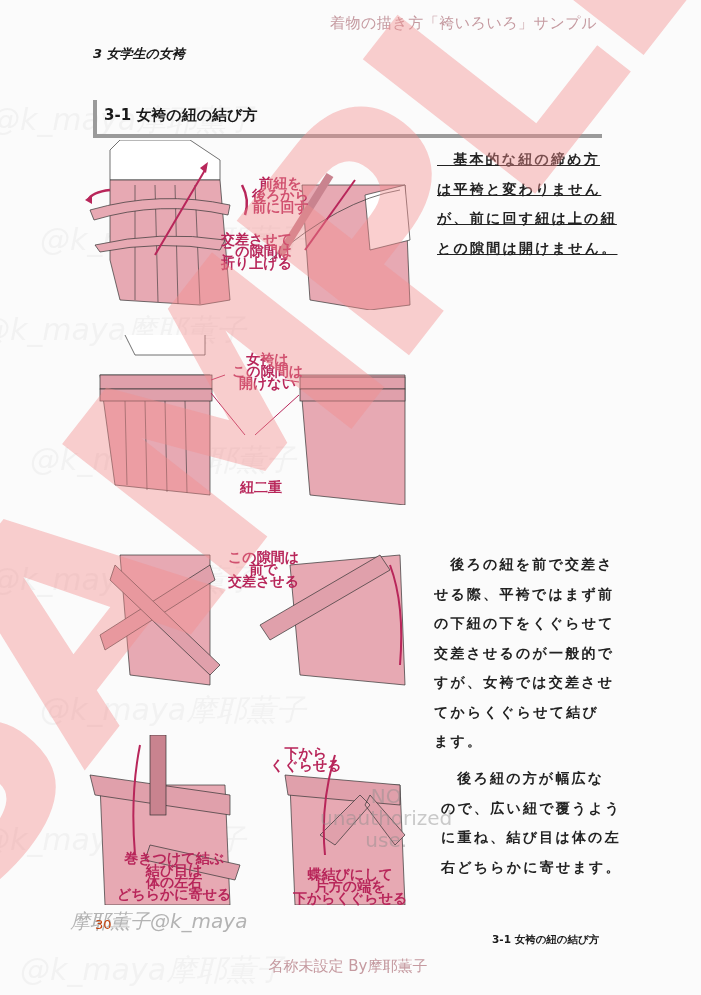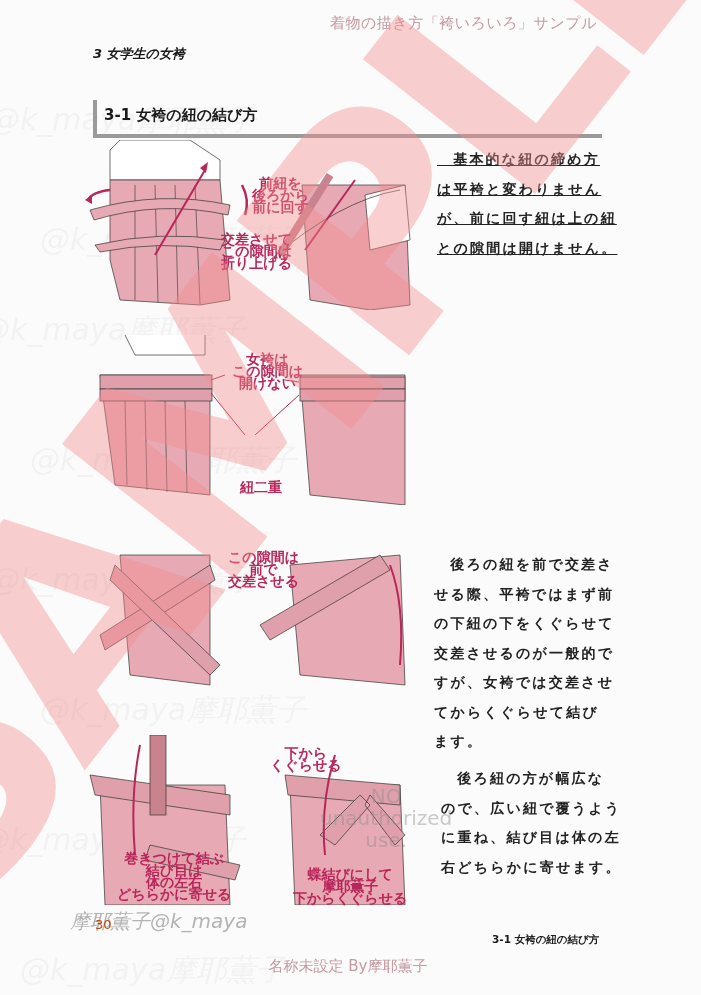--- a/index.html
+++ b/index.html
@@ -119,21 +119,21 @@
   <path d="M280 60 L240 100 L255 110 L290 70 Z M290 60 L325 100 L315 110 L285 70 Z" fill="#e0a0ab" stroke="#333" stroke-width="0.7"></path>
   <path d="M245 120 Q240 70 255 20" stroke="#b8265a" stroke-width="2" fill="none"></path>
 </svg>
 <div class="abs label" style="top:747px;left:228px;margin-left:42px;">下から
 くぐらせる</div>
 <div class="abs label" style="top:852px;left:117px;">巻きつけて結ぶ
 結び目は
 体の左右
 どちらかに寄せる</div>
 <div class="abs label" style="top:868px;left:293px;">蝶結びにして
-摩耶薫子
+片方の端を
 下からくぐらせる</div>
 
 <div class="abs body-text t1">　基本的な紐の締め方
 は平袴と変わりません
 が、前に回す紐は上の紐
 との隙間は開けません。</div>
 <div class="abs body-text t2">　後ろの紐を前で交差さ
 せる際、平袴ではまず前
 の下紐の下をくぐらせて
 交差させるのが一般的で

